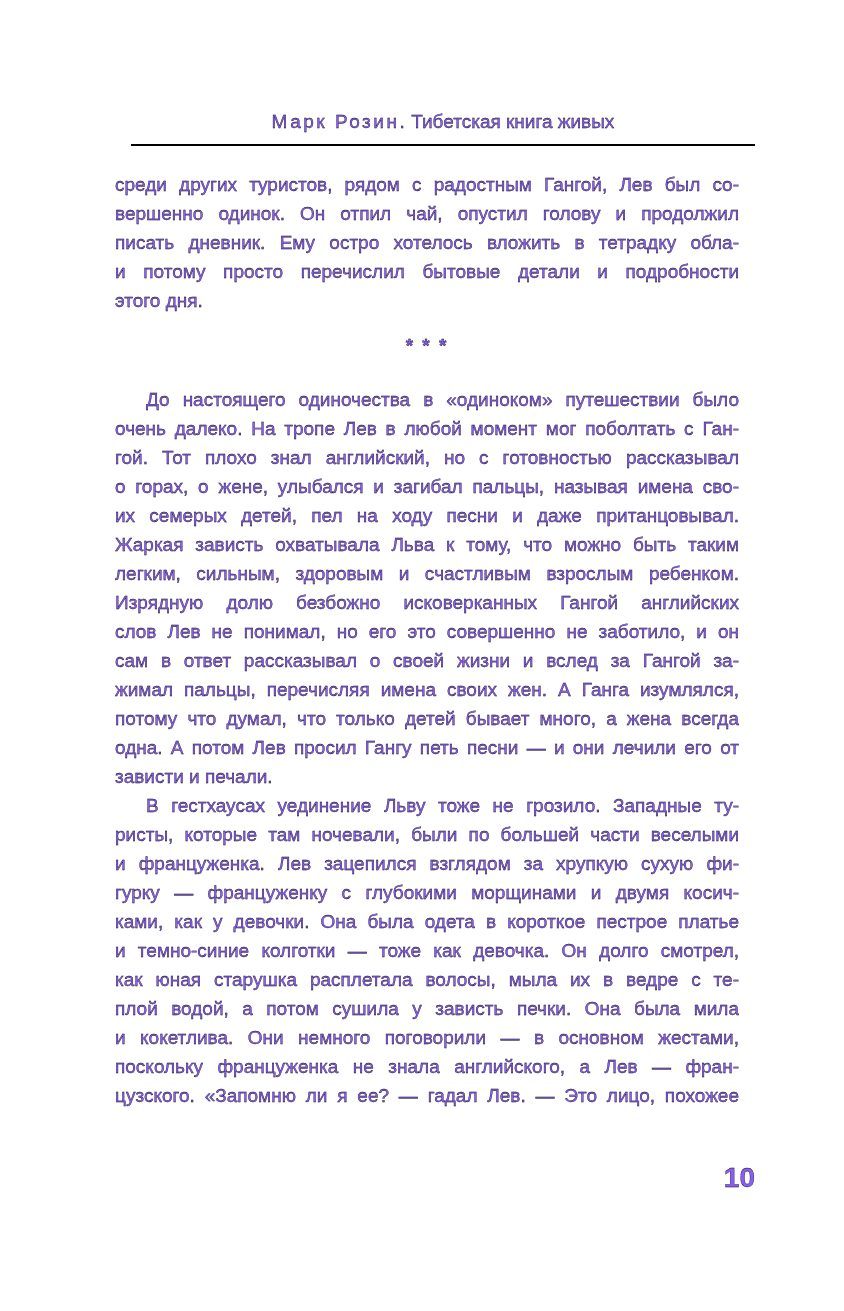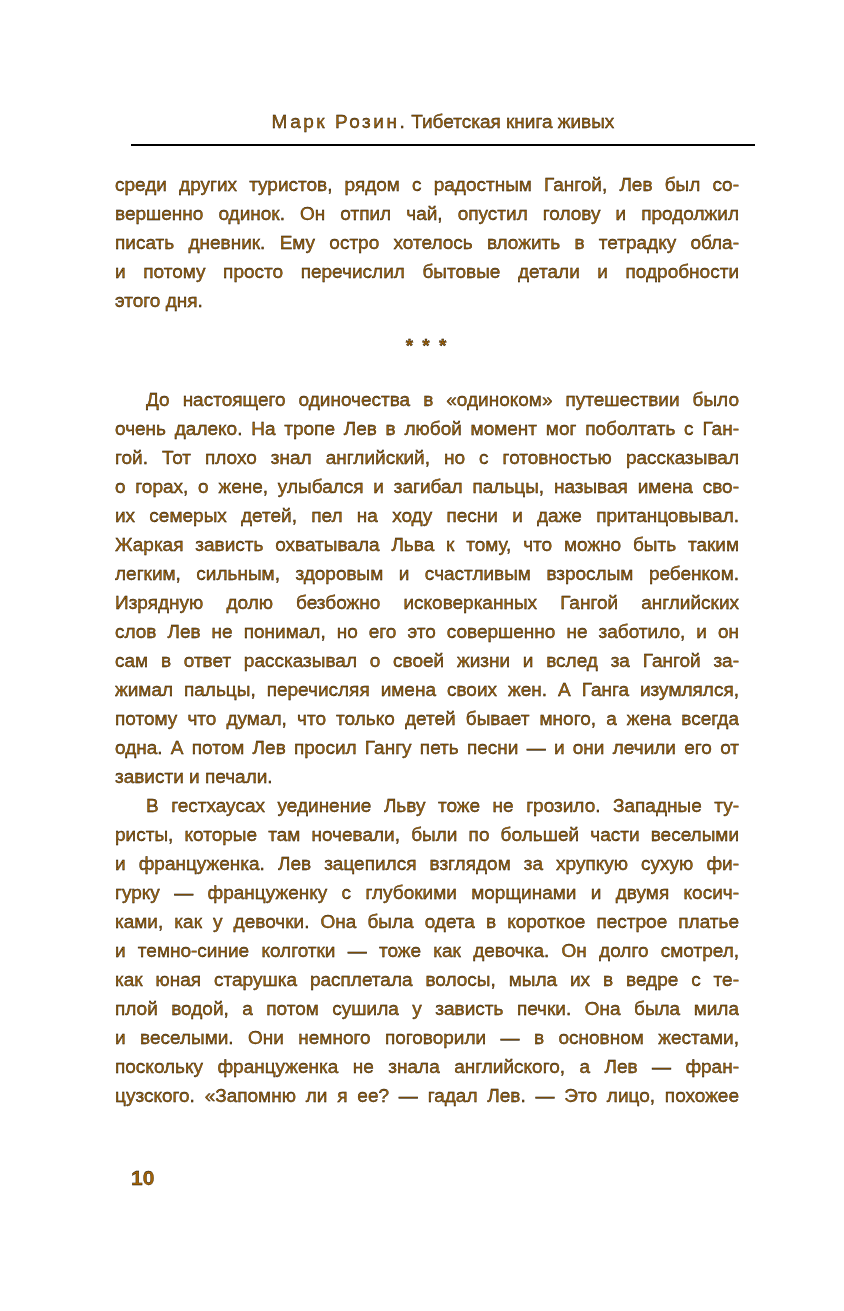--- a/index.html
+++ b/index.html
@@ -5,21 +5,21 @@
   html, body {
     margin: 0;
     padding: 0;
     background: #ffffff;
   }
   .page {
     position: relative;
     width: 828px;
     height: 1311px;
     background: #ffffff;
-    color: #a16207;
+    color: #8b5cf6;
     font-family: "Liberation Sans", "DejaVu Sans", sans-serif;
     overflow: hidden;
   }
   
   .inky {
     -webkit-text-stroke: 0.35px #000;
   }
   .running-header {
     position: absolute;
     top: 110px;
@@ -70,22 +70,22 @@
     text-align: center;
     font-weight: bold;
     font-size: 19px;
     letter-spacing: 2px;
   }
   .page-number {
     position: absolute;
     top: 1163px;
     left: 131px;
     width: 624px;
-    text-align: left;
-    font-size: 21px;
+    text-align: right;
+    font-size: 28px;
     line-height: 29px;
     font-weight: bold;
   }
 </style>
 </head>
 <body>
 
 <div class="page">
 
   <div class="running-header inky">
@@ -116,20 +116,20 @@
       <div class="line">одна. А потом Лев просил Гангу петь песни — и они лечили его от</div>
       <div class="line para-end">зависти и печали.</div>
       <div class="line indent">В гестхаусах уединение Льву тоже не грозило. Западные ту-</div>
       <div class="line">ристы, которые там ночевали, были по большей части веселыми</div>
       <div class="line">и француженка. Лев зацепился взглядом за хрупкую сухую фи-</div>
       <div class="line">гурку — француженку с глубокими морщинами и двумя косич-</div>
       <div class="line">ками, как у девочки. Она была одета в короткое пестрое платье</div>
       <div class="line">и темно-синие колготки — тоже как девочка. Он долго смотрел,</div>
       <div class="line">как юная старушка расплетала волосы, мыла их в ведре с те-</div>
       <div class="line">плой водой, а потом сушила у зависть печки. Она была мила</div>
-      <div class="line">и веселыми. Они немного поговорили — в основном жестами,</div>
+      <div class="line">и кокетлива. Они немного поговорили — в основном жестами,</div>
       <div class="line">поскольку француженка не знала английского, а Лев — фран-</div>
       <div class="line">цузского. «Запомню ли я ее? — гадал Лев. — Это лицо, похожее</div>
     </div>
 
   <div class="page-number inky">10</div>
 
 </div>
 
 </body></html>

